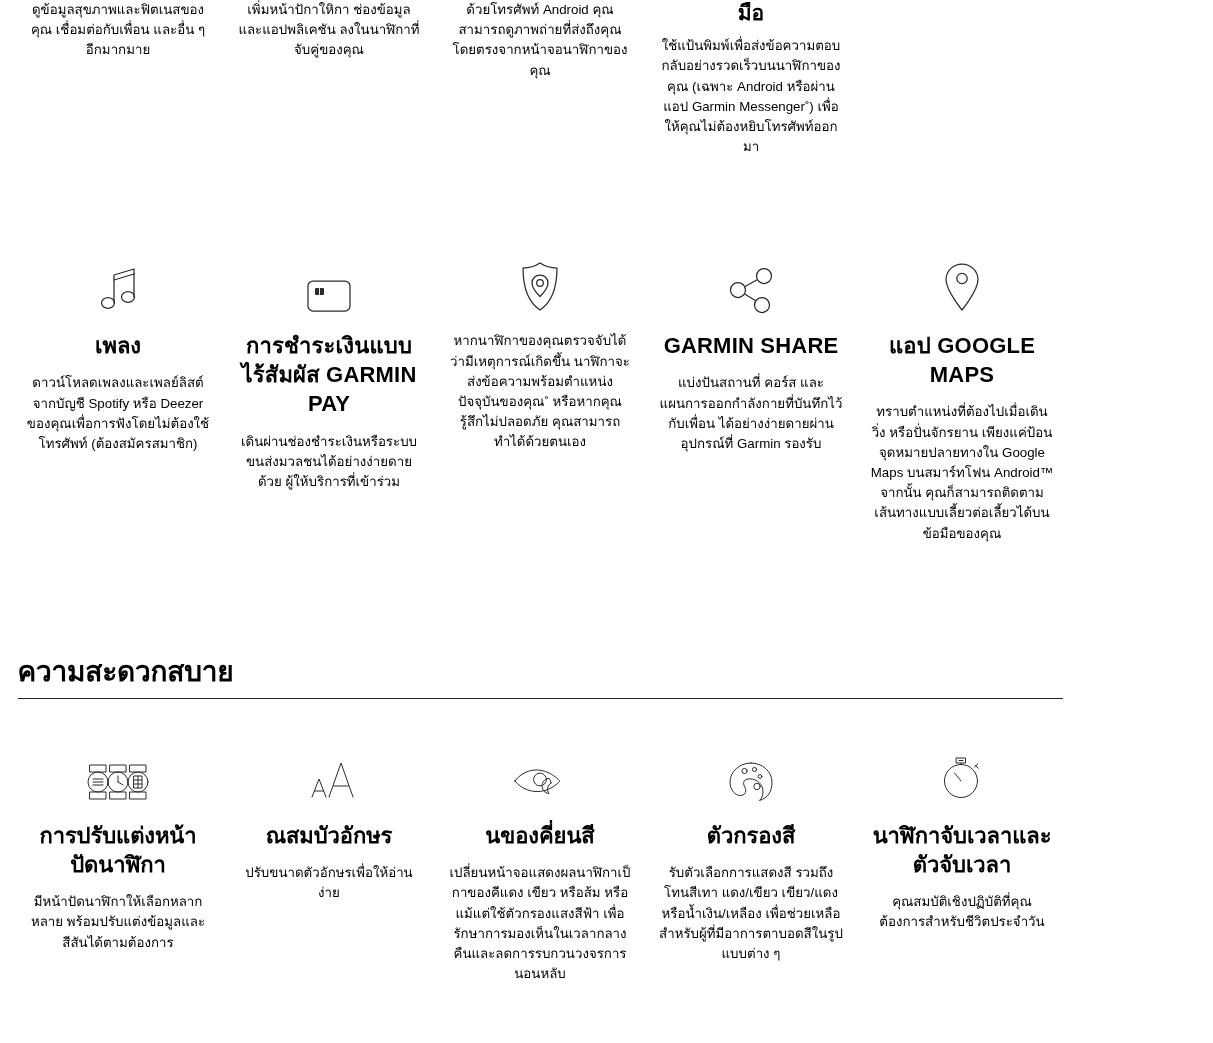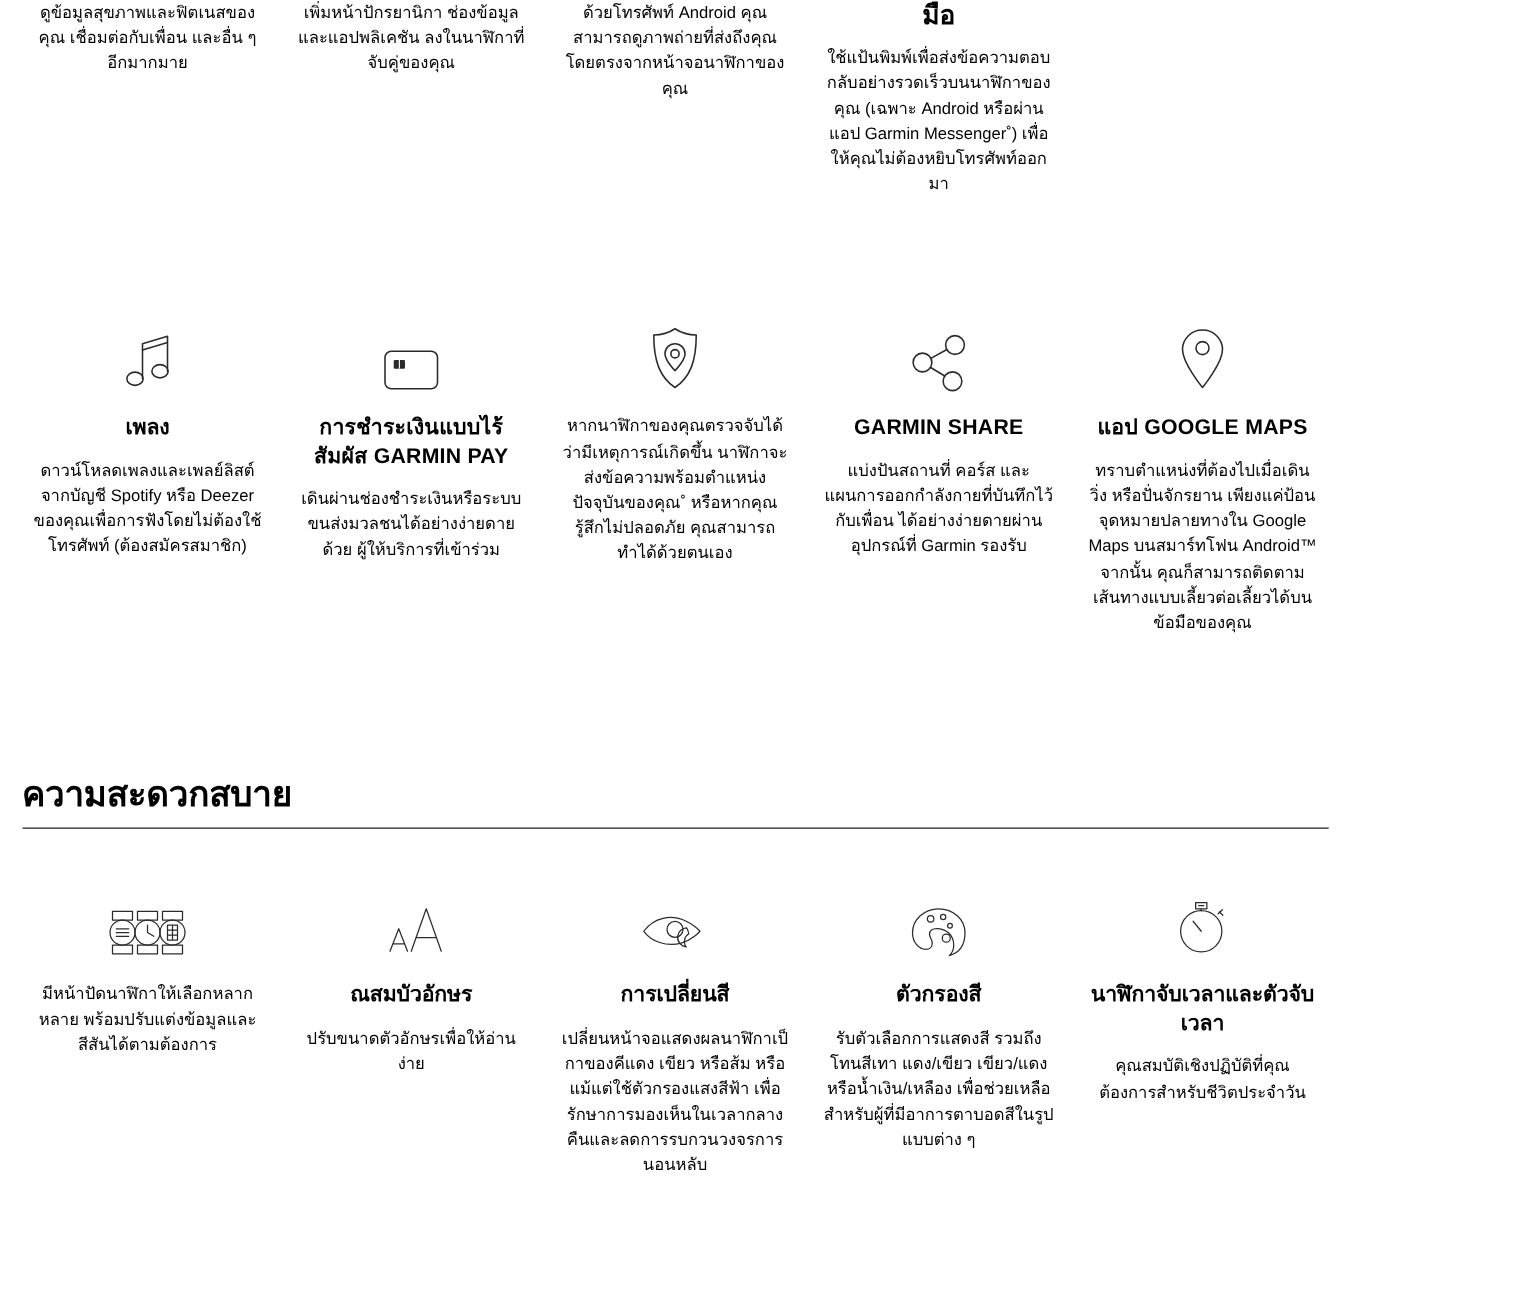--- a/index.html
+++ b/index.html
@@ -43,21 +43,21 @@
 
   .icon-wrap {
     height: 62px;
     display: flex;
     align-items: flex-end;
     justify-content: center;
     margin-bottom: 16px;
   }
 
   .cell-title {
-    font-size: 17px;
+    font-size: 22px;
     line-height: 1.32;
     font-weight: 700;
     letter-spacing: -0.1px;
     margin-bottom: 13px;
     color: #000;
   }
 
   
   .cell-title.cond {
     font-stretch: condensed;
@@ -113,21 +113,21 @@
 <div class="page">
   <div class="content">
 
     <div class="grid row-clipped">
 
       <div class="cell">
         <div class="cell-body">ดูข้อมูลสุขภาพและฟิตเนสของคุณ เชื่อมต่อกับเพื่อน และอื่น ๆ อีกมากมาย</div>
       </div>
 
       <div class="cell">
-        <div class="cell-body">เพิ่มหน้าปักรยานิกา ช่องข้อมูล และแอปพลิเคชัน ลงในนาฬิกาที่จับคู่ของคุณ</div>
+        <div class="cell-body">เพิ่มหน้าปักาใหิกา ช่องข้อมูล และแอปพลิเคชัน ลงในนาฬิกาที่จับคู่ของคุณ</div>
       </div>
 
 
       <div class="cell">
         <div class="cell-body">ด้วยโทรศัพท์ Android คุณสามารถดูภาพถ่ายที่ส่งถึงคุณโดยตรงจากหน้าจอนาฬิกาของคุณ</div>
       </div>
 
       <div class="cell">
         <div class="cell-title" style="margin-bottom:11px;">มือ</div>
         <div class="cell-body">ใช้แป้นพิมพ์เพื่อส่งข้อความตอบกลับอย่างรวดเร็วบนนาฬิกาของคุณ (เฉพาะ Android หรือผ่านแอป Garmin Messenger˚) เพื่อให้คุณไม่ต้องหยิบโทรศัพท์ออกมา</div>
@@ -217,20 +217,21 @@
             <rect class="ln-thin" x="28" y="33" width="16" height="7"></rect>
             <circle class="ln-thin" cx="36" cy="23" r="10"></circle>
             <rect class="ln-thin" x="48" y="6" width="16" height="7"></rect>
             <rect class="ln-thin" x="48" y="33" width="16" height="7"></rect>
             <circle class="ln-thin" cx="56" cy="23" r="10"></circle>
             <path class="ln-thin" d="M36 23 L36 17 M36 23 L41 26"></path>
             <path class="ln-thin" d="M11 20 h10 M11 23 h10 M11 26 h10"></path>
             <path class="ln-thin" d="M52 17 h8 v12 h-8 z M52 21 h8 M52 25 h8 M56 17 v12"></path>
           </svg>
         </div>
+        <div class="cell-title">การปรับแต่งหน้าปัดนาฬิกา</div>
         <div class="cell-body">มีหน้าปัดนาฬิกาให้เลือกหลากหลาย พร้อมปรับแต่งข้อมูลและสีสันได้ตามต้องการ</div>
       </div>
 
       <div class="cell">
         <div class="icon-wrap">
           <svg width="62" height="48" viewBox="0 0 62 48">
             <path class="ln-thin" d="M14 40 L21 22 L28 40 M16.6 34 h8.8"></path>
             <path class="ln-thin" d="M31 40 L43 6 L55 40 M35.5 29 h15"></path>
           </svg>
         </div>
@@ -239,21 +240,21 @@
       </div>
 
       <div class="cell">
         <div class="icon-wrap">
           <svg width="62" height="44" viewBox="0 0 62 44">
             <path class="ln-thin" d="M6 20 C14 9 28 6 40 12 C47 15.5 51 20 51 20 C51 20 45 27 36 29.5 C24 32.8 12 28 6 20 Z"></path>
             <circle class="ln-thin" cx="31" cy="18.5" r="6.4"></circle>
             <path class="ln-thin" d="M42 22 c-3.6 2.2 -4.6 7.1 -2 10.6 c-4.4 -0.5 -7.5 -4.6 -6.8 -9 c0.6 -3.6 3.6 -6.2 7.1 -6.3 c0.9 1.3 1.4 2.9 1.7 4.7 Z"></path>
           </svg>
         </div>
-        <div class="cell-title">การเปลี่ยนสี</div>
+        <div class="cell-title">นของคี่ยนสี</div>
         <div class="cell-body">เปลี่ยนหน้าจอแสดงผลนาฬิกาเป็กาของคีแดง เขียว หรือส้ม หรือแม้แต่ใช้ตัวกรองแสงสีฟ้า เพื่อรักษาการมองเห็นในเวลากลางคืนและลดการรบกวนวงจรการนอนหลับ</div>
       </div>
 
       <div class="cell">
         <div class="icon-wrap">
           <svg width="50" height="46" viewBox="0 0 50 46">
             <path class="ln-thin" d="M25 4 C13.4 4 4 12.6 4 23.2 C4 31 9.2 36.5 14.6 36.5 C18 36.5 19.8 34.3 19.8 31.6 C19.8 28.4 17.6 27 17.6 24.4 C17.6 21.6 20 19.8 23.4 19.8 C31.4 19.8 37 25.6 37 33 C37 36.6 35.6 39.6 33.4 41.5 C42.4 39 46 31.8 46 23.2 C46 12.6 36.6 4 25 4 Z"></path>
             <circle class="ln-thin" cx="18.5" cy="12" r="2.6"></circle>
             <circle class="ln-thin" cx="28.5" cy="10.5" r="2.1"></circle>
             <circle class="ln-thin" cx="34" cy="17.5" r="1.9"></circle>

